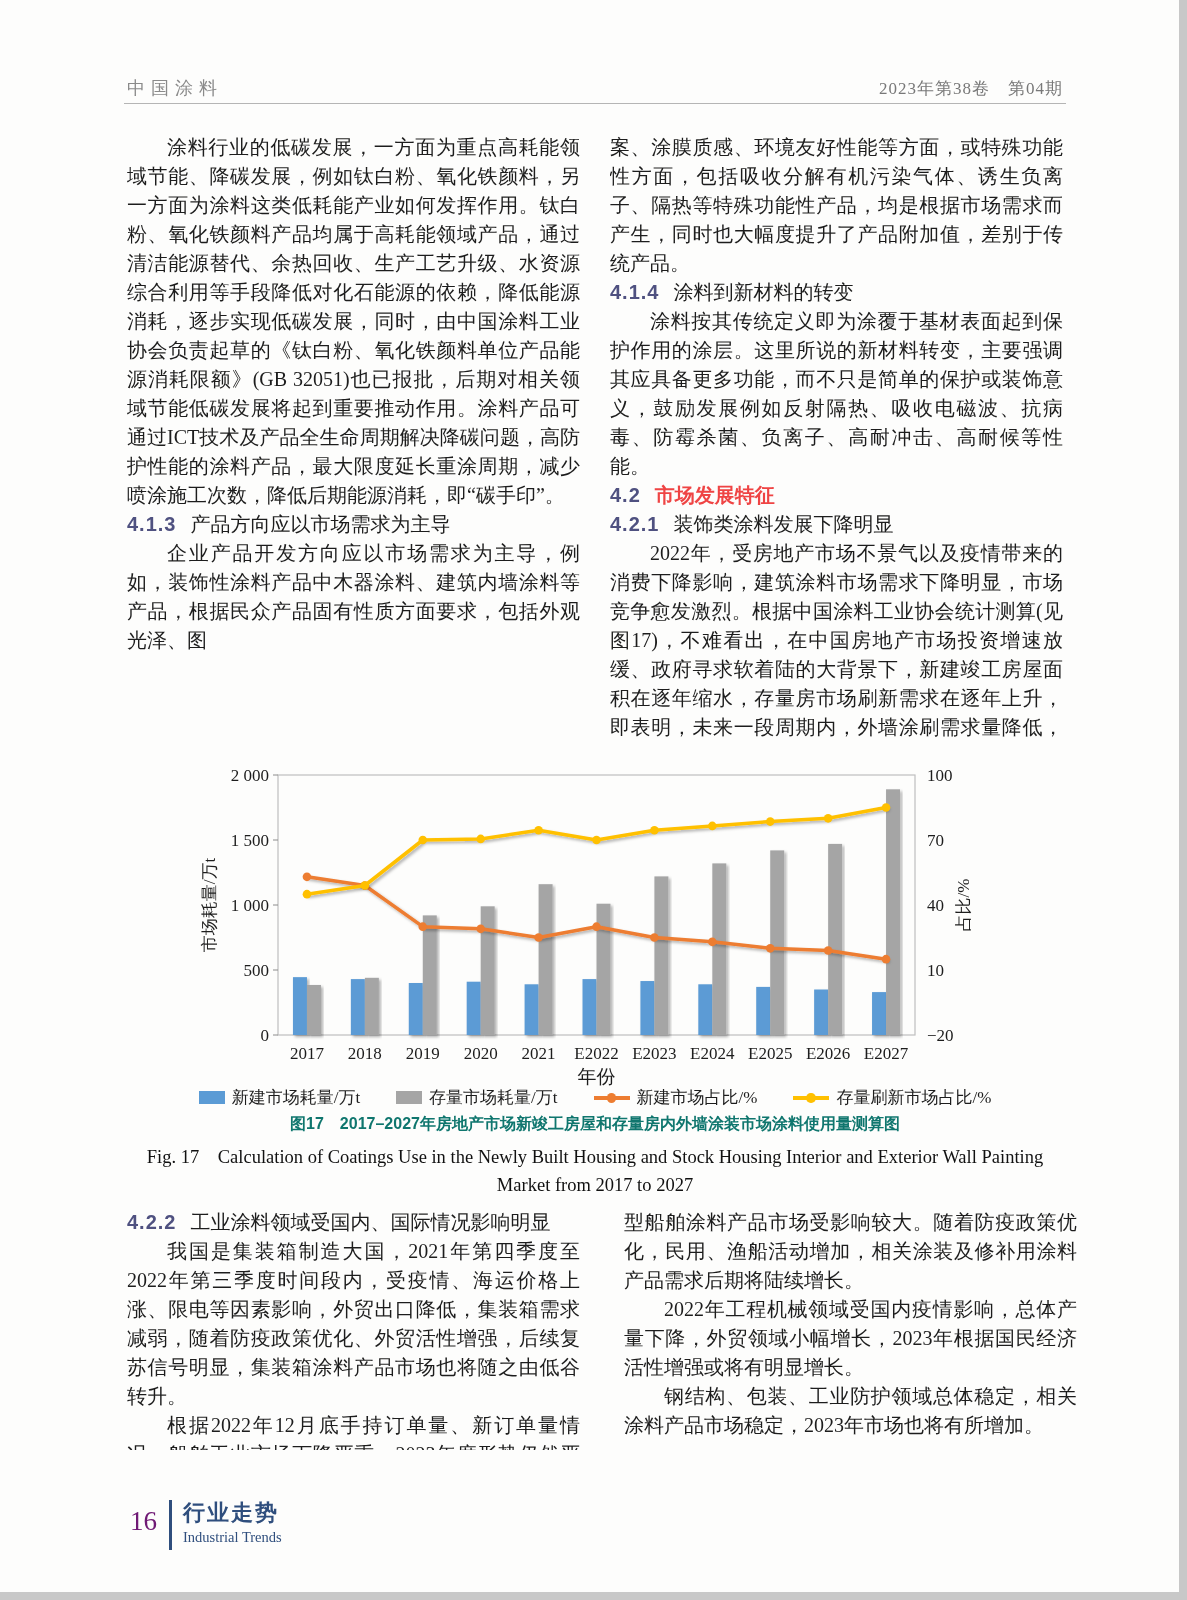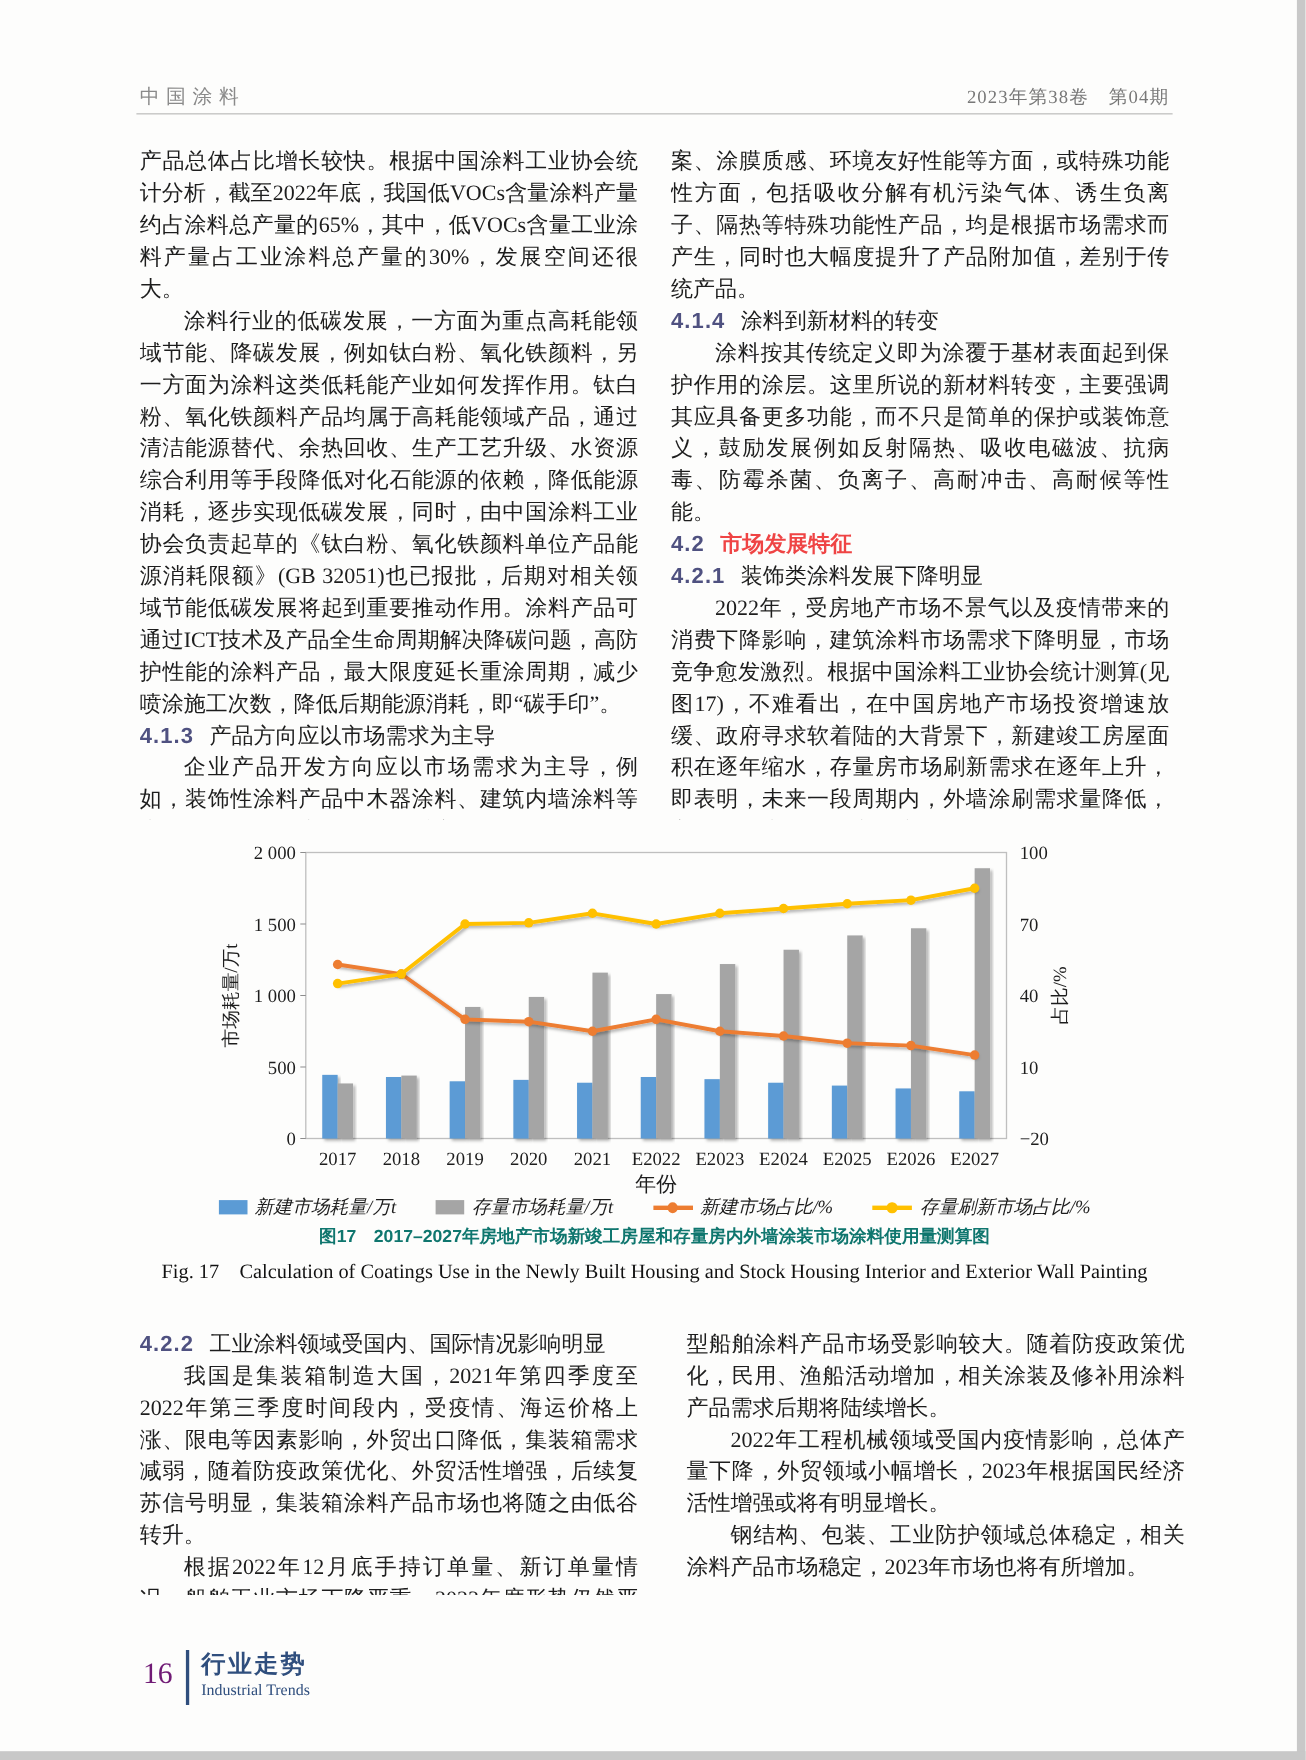--- a/index.html
+++ b/index.html
@@ -25,21 +25,21 @@
   .sec-num{color:#4f5180;font-family:"Liberation Sans","DejaVu Sans",sans-serif;font-weight:bold;margin-right:14px;letter-spacing:1px;}
   .sec-title{color:#1d1d1d;}
   .sec-heading.main .sec-title{color:#ef4444;font-family:"Liberation Sans","DejaVu Sans",sans-serif;font-weight:bold;}
   
   #chart-svg{position:absolute;left:127px;top:753px;}
   #chart-svg text{font-family:"Liberation Serif","DejaVu Serif",serif;fill:#1d1d1d;}
   #chart-svg .tick{font-size:17px;}
   #chart-svg .xlab{font-size:17px;}
   #chart-svg .axis-title{font-size:17px;}
   #chart-svg .xtitle{font-size:19px;}
-  .legend{position:absolute;left:127px;top:1086px;width:936px;display:flex;justify-content:center;align-items:center;gap:36px;font-style:italic;}
+  .legend{position:absolute;left:127px;top:1086px;width:936px;display:flex;justify-content:center;align-items:center;gap:36px;}
   .legend-item{display:flex;align-items:center;gap:7px;font-size:17px;color:#1d1d1d;}
   .swatch{width:26px;height:13px;display:inline-block;}
   .line-swatch{position:relative;width:36px;height:13px;display:inline-block;}
   .line-swatch .ln{position:absolute;left:0;right:0;top:5px;height:3.5px;}
   .line-swatch .dot{position:absolute;left:13px;top:2px;width:9.5px;height:9.5px;border-radius:50%;}
   
   .caption-cn{position:absolute;left:127px;top:1114px;width:936px;text-align:center;font-size:16px;font-weight:bold;
     font-family:"Liberation Sans","DejaVu Sans",sans-serif;color:#0f766e;}
   .caption-en{position:absolute;left:127px;top:1143px;width:936px;text-align:center;font-size:18.5px;font-weight:normal;line-height:28px;color:#111;}
   
@@ -56,21 +56,20 @@
 </head>
 <body>
 
 <div class="header">
   <span class="journal-title">中国涂料</span>
   <span class="issue-info">2023年第38卷　第04期</span>
 </div>
 <div class="header-rule"></div>
 
 <section class="textcol col-tl">
-    <p class="para">产品总体占比增长较快。根据中国涂料工业协会统计分析，截至2022年底，我国低VOCs含量涂料产量约占涂料总产量的65%，其中，低VOCs含量工业涂料产量占工业涂料总产量的30%，发展空间还很大。</p>
     <p class="para indent">涂料行业的低碳发展，一方面为重点高耗能领域节能、降碳发展，例如钛白粉、氧化铁颜料，另一方面为涂料这类低耗能产业如何发挥作用。钛白粉、氧化铁颜料产品均属于高耗能领域产品，通过清洁能源替代、余热回收、生产工艺升级、水资源综合利用等手段降低对化石能源的依赖，降低能源消耗，逐步实现低碳发展，同时，由中国涂料工业协会负责起草的《钛白粉、氧化铁颜料单位产品能源消耗限额》(GB 32051)也已报批，后期对相关领域节能低碳发展将起到重要推动作用。涂料产品可通过ICT技术及产品全生命周期解决降碳问题，高防护性能的涂料产品，最大限度延长重涂周期，减少喷涂施工次数，降低后期能源消耗，即“碳手印”。</p>
     <div class="sec-heading"><span class="sec-num">4.1.3</span><span class="sec-title">产品方向应以市场需求为主导</span></div>
     <p class="para indent">企业产品开发方向应以市场需求为主导，例如，装饰性涂料产品中木器涂料、建筑内墙涂料等产品，根据民众产品固有性质方面要求，包括外观光泽、图</p>
   </section>
 <section class="textcol col-tr">
     <p class="para">案、涂膜质感、环境友好性能等方面，或特殊功能性方面，包括吸收分解有机污染气体、诱生负离子、隔热等特殊功能性产品，均是根据市场需求而产生，同时也大幅度提升了产品附加值，差别于传统产品。</p>
     <div class="sec-heading"><span class="sec-num">4.1.4</span><span class="sec-title">涂料到新材料的转变</span></div>
     <p class="para indent">涂料按其传统定义即为涂覆于基材表面起到保护作用的涂层。这里所说的新材料转变，主要强调其应具备更多功能，而不只是简单的保护或装饰意义，鼓励发展例如反射隔热、吸收电磁波、抗病毒、防霉杀菌、负离子、高耐冲击、高耐候等性能。</p>
     <div class="sec-heading main"><span class="sec-num">4.2</span><span class="sec-title">市场发展特征</span></div>
     <div class="sec-heading"><span class="sec-num">4.2.1</span><span class="sec-title">装饰类涂料发展下降明显</span></div>
@@ -196,20 +195,21 @@
         <span class="ln" style="background: rgb(255, 192, 0);"></span>
         <span class="dot" style="background: rgb(255, 192, 0);"></span>
       </span>
       <span>存量刷新市场占比/%</span>
     </span>
   </div>
 
 <div class="caption-cn">图17　2017–2027年房地产市场新竣工房屋和存量房内外墙涂装市场涂料使用量测算图</div>
 <div class="caption-en">
   <div>Fig. 17　Calculation of Coatings Use in the Newly Built Housing and Stock Housing Interior and Exterior Wall Painting</div>
+  <div>Market from 2017 to 2027</div>
 </div>
 
 <section class="textcol col-bl">
     <div class="sec-heading"><span class="sec-num">4.2.2</span><span class="sec-title">工业涂料领域受国内、国际情况影响明显</span></div>
     <p class="para indent">我国是集装箱制造大国，2021年第四季度至2022年第三季度时间段内，受疫情、海运价格上涨、限电等因素影响，外贸出口降低，集装箱需求减弱，随着防疫政策优化、外贸活性增强，后续复苏信号明显，集装箱涂料产品市场也将随之由低谷转升。</p>
     <p class="para indent">根据2022年12月底手持订单量、新订单量情况，船舶工业市场下降严重，2023年度形势仍然严峻，大</p>
   </section>
 <section class="textcol col-br">
     <p class="para">型船舶涂料产品市场受影响较大。随着防疫政策优化，民用、渔船活动增加，相关涂装及修补用涂料产品需求后期将陆续增长。</p>
     <p class="para indent">2022年工程机械领域受国内疫情影响，总体产量下降，外贸领域小幅增长，2023年根据国民经济活性增强或将有明显增长。</p>

